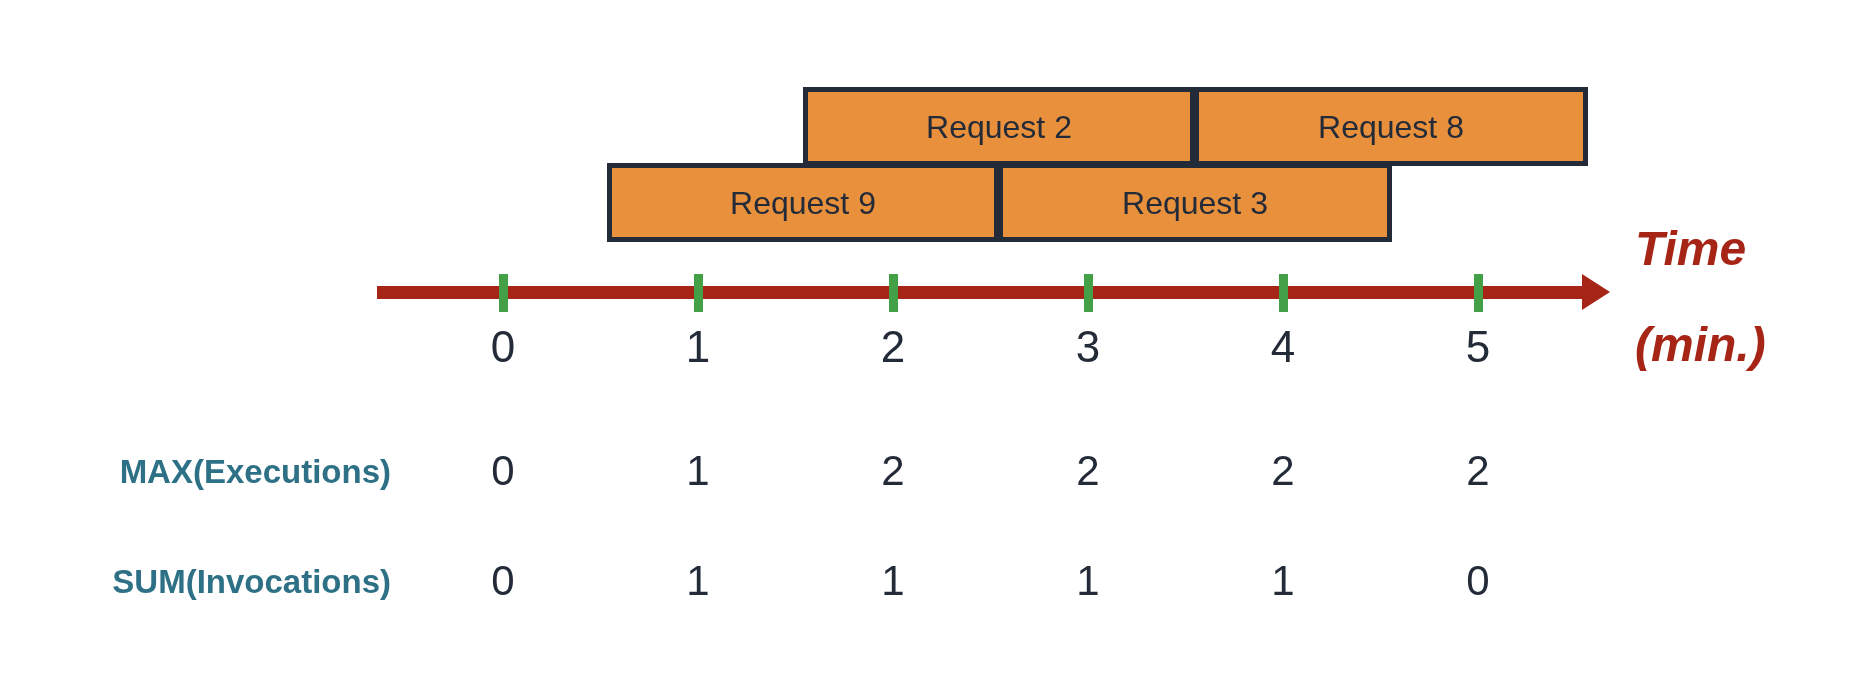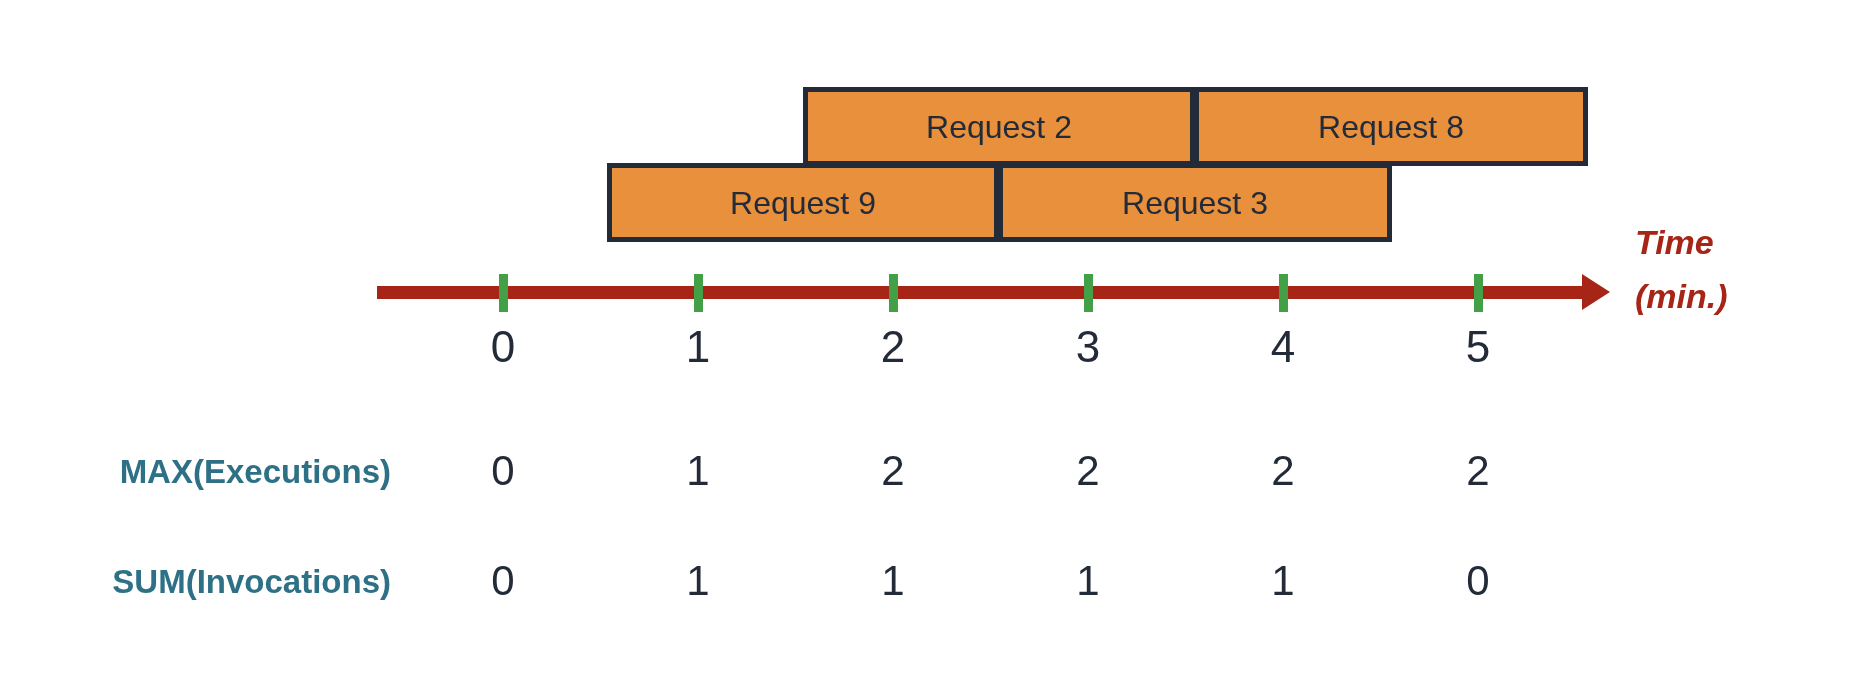--- a/index.html
+++ b/index.html
@@ -118,24 +118,24 @@
 
   
   #axis-caption {
     position: absolute;
     left: 1635px;
     top: 225px;
     width: 200px;
     color: #a62516;
     font-style: italic;
     font-weight: bold;
-    font-size: 34px;
+    font-size: 48px;
     line-height: 1;
   }
-  #axis-caption .cap-line-2 { display: block; margin-top: 20px; }
+  #axis-caption .cap-line-2 { display: block; margin-top: 48px; }
 </style>
 </head>
 <body>
 
 <div id="stage">
 
   <div class="req-box req-2">
     <span class="req-label">Request 2</span>
   </div>
   <div class="req-box req-4">

